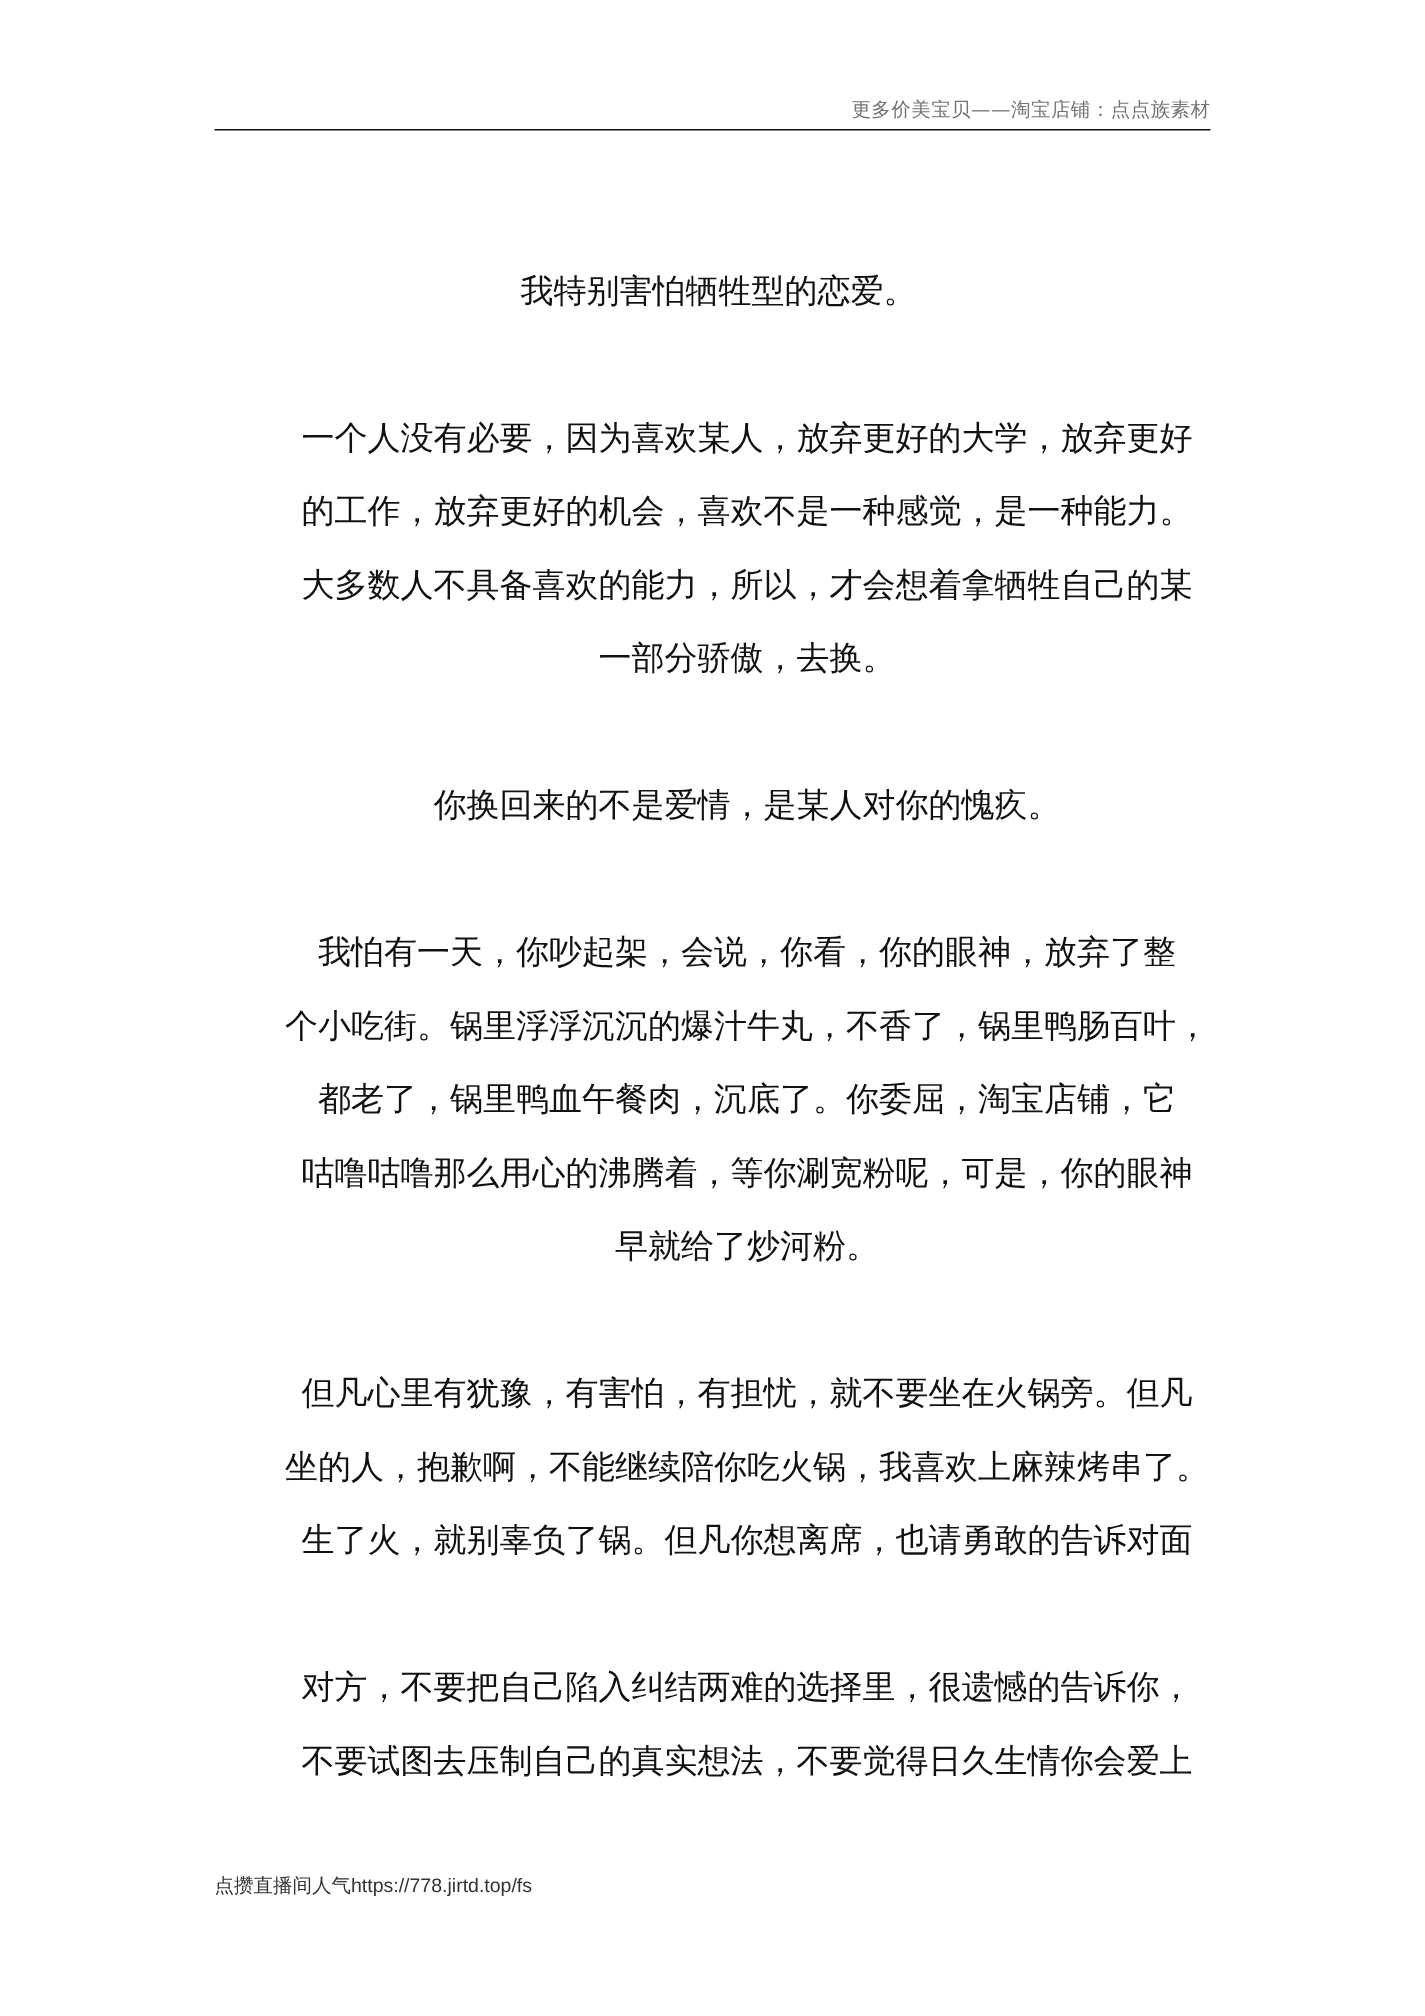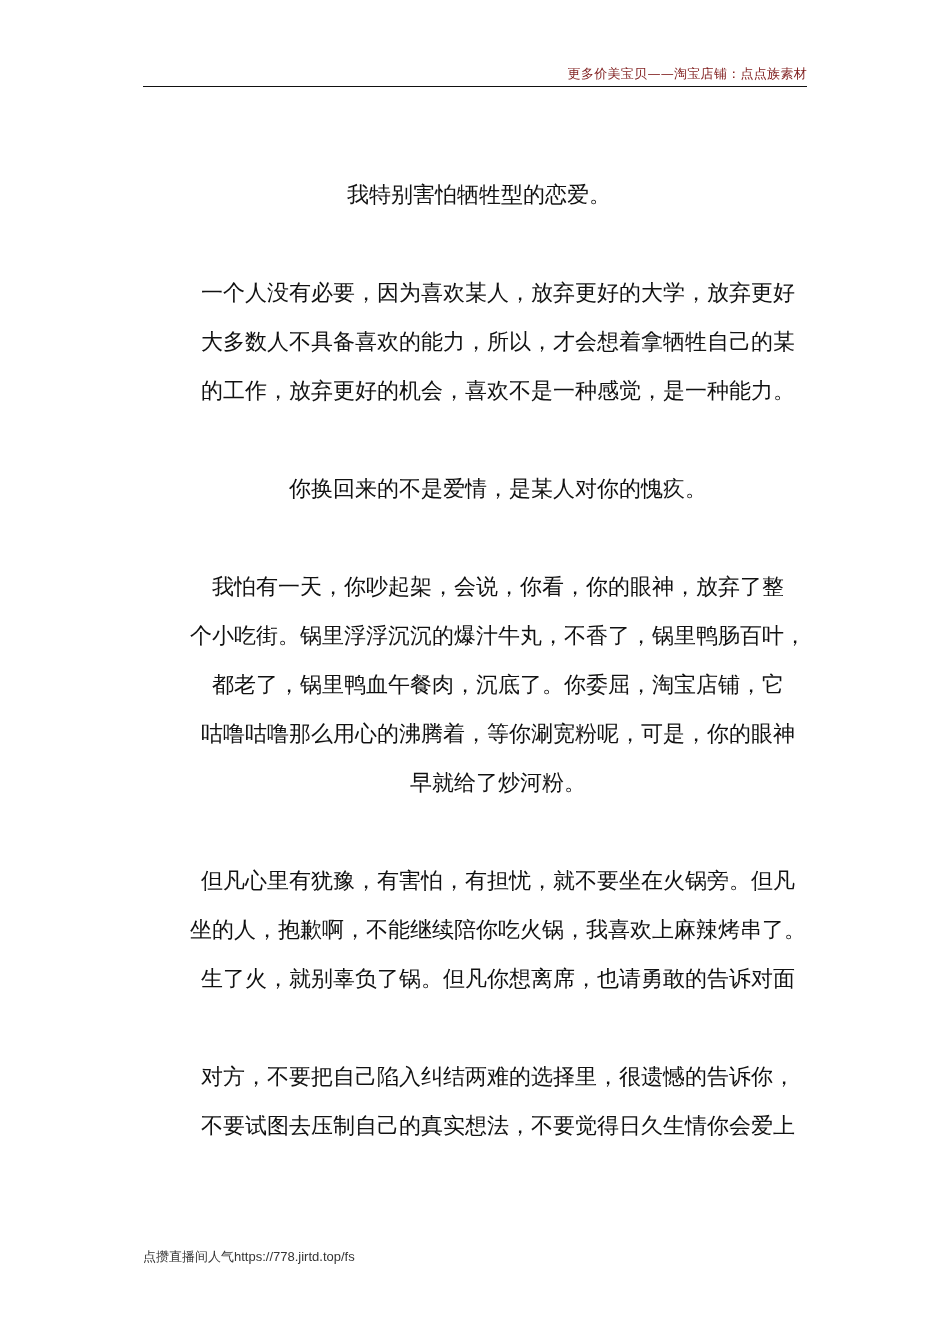--- a/index.html
+++ b/index.html
@@ -22,21 +22,21 @@
       width: 664px;
       height: 22px;
       border-bottom: 1.5px solid #111111;
     }
     .page-header .header-text {
       position: absolute;
       right: 0;
       top: 2px;
       font-size: 13px;
       line-height: 16px;
-      color: #7f1d1d;
+      color: #737373;
       letter-spacing: 0.3px;
       white-space: nowrap;
     }
     .content {
       position: absolute;
       left: 143px;
       top: 170px;
       width: 672px;
       text-align: center;
     }
@@ -78,22 +78,23 @@
 <div class="page-header">
   <span class="header-text">更多价美宝贝——淘宝店铺：点点族素材</span>
 </div>
 
 <div class="content">
   <p class="para">
     <span class="line">我特别害怕牺牲型的恋爱。</span>
   </p>
   <p class="para">
     <span class="line">一个人没有必要，因为喜欢某人，放弃更好的大学，放弃更好</span>
+    <span class="line">的工作，放弃更好的机会，喜欢不是一种感觉，是一种能力。</span>
     <span class="line">大多数人不具备喜欢的能力，所以，才会想着拿牺牲自己的某</span>
-    <span class="line">的工作，放弃更好的机会，喜欢不是一种感觉，是一种能力。</span>
+    <span class="line">一部分骄傲，去换。</span>
   </p>
   <p class="para">
     <span class="line">你换回来的不是爱情，是某人对你的愧疚。</span>
   </p>
   <p class="para">
     <span class="line">我怕有一天，你吵起架，会说，你看，你的眼神，放弃了整</span>
     <span class="line">个小吃街。锅里浮浮沉沉的爆汁牛丸，不香了，锅里鸭肠百叶，</span>
     <span class="line">都老了，锅里鸭血午餐肉，沉底了。你委屈，淘宝店铺，它</span>
     <span class="line">咕噜咕噜那么用心的沸腾着，等你涮宽粉呢，可是，你的眼神</span>
     <span class="line">早就给了炒河粉。</span>

